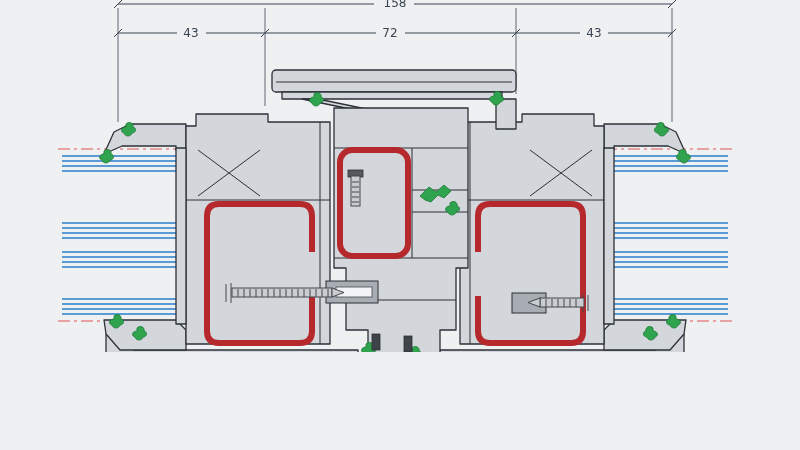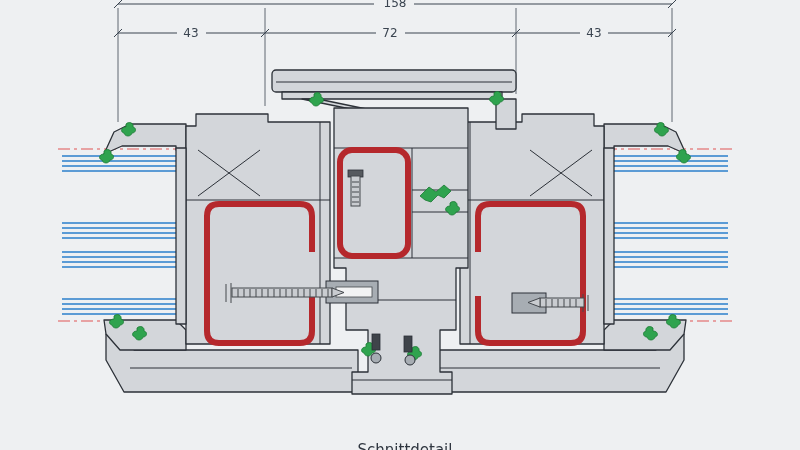--- a/index.html
+++ b/index.html
@@ -1,18 +1,18 @@
 <!DOCTYPE html>
 <html style="--background: #eef0f2; --profile-fill: #d3d6da; --profile-outline: #2c3138; --reinforcement: #b5282c; --glass: #5b9bd5; --seal: #2fa34e; --seal-dark: #1a7a33; --dimension: #3a4450; --centerline: #e05555; --metal: #a7adb3; --screw: #c9ccd0; --slot: #3f444a;"><head>
 <meta charset="utf-8">
 <style>
   html,body{margin:0;padding:0;}
   body{width:800px;height:450px;overflow:hidden;background:var(--background,#eef0f2);
        font-family:"DejaVu Sans",sans-serif;}
-  .stage{position:relative;width:800px;height:450px;overflow:hidden;border-radius:29px;}
+  .stage{position:relative;width:800px;height:352px;overflow:hidden;border-radius:29px;}
   svg{display:block;}
   .outline{fill:var(--profile-fill);stroke:var(--profile-outline);stroke-width:1.3;stroke-linejoin:round;}
   .thin{stroke:var(--profile-outline);stroke-width:1;fill:none;}
   .dim{stroke:var(--dimension);stroke-width:1;fill:none;}
   .dimthin{stroke:var(--dimension);stroke-width:0.8;fill:none;}
   .dimtext{font:12px "DejaVu Sans",sans-serif;fill:var(--dimension);text-anchor:middle;}
   .glassline{stroke:var(--glass);stroke-width:2.2;fill:none;}
   .cl{stroke:var(--centerline);stroke-width:1;stroke-dasharray:12 4 3 4;fill:none;}
   .steel{fill:none;stroke:var(--reinforcement);stroke-width:6;stroke-linejoin:round;}
   .sealfill{fill:var(--seal);stroke:var(--seal-dark);stroke-width:0.8;}

